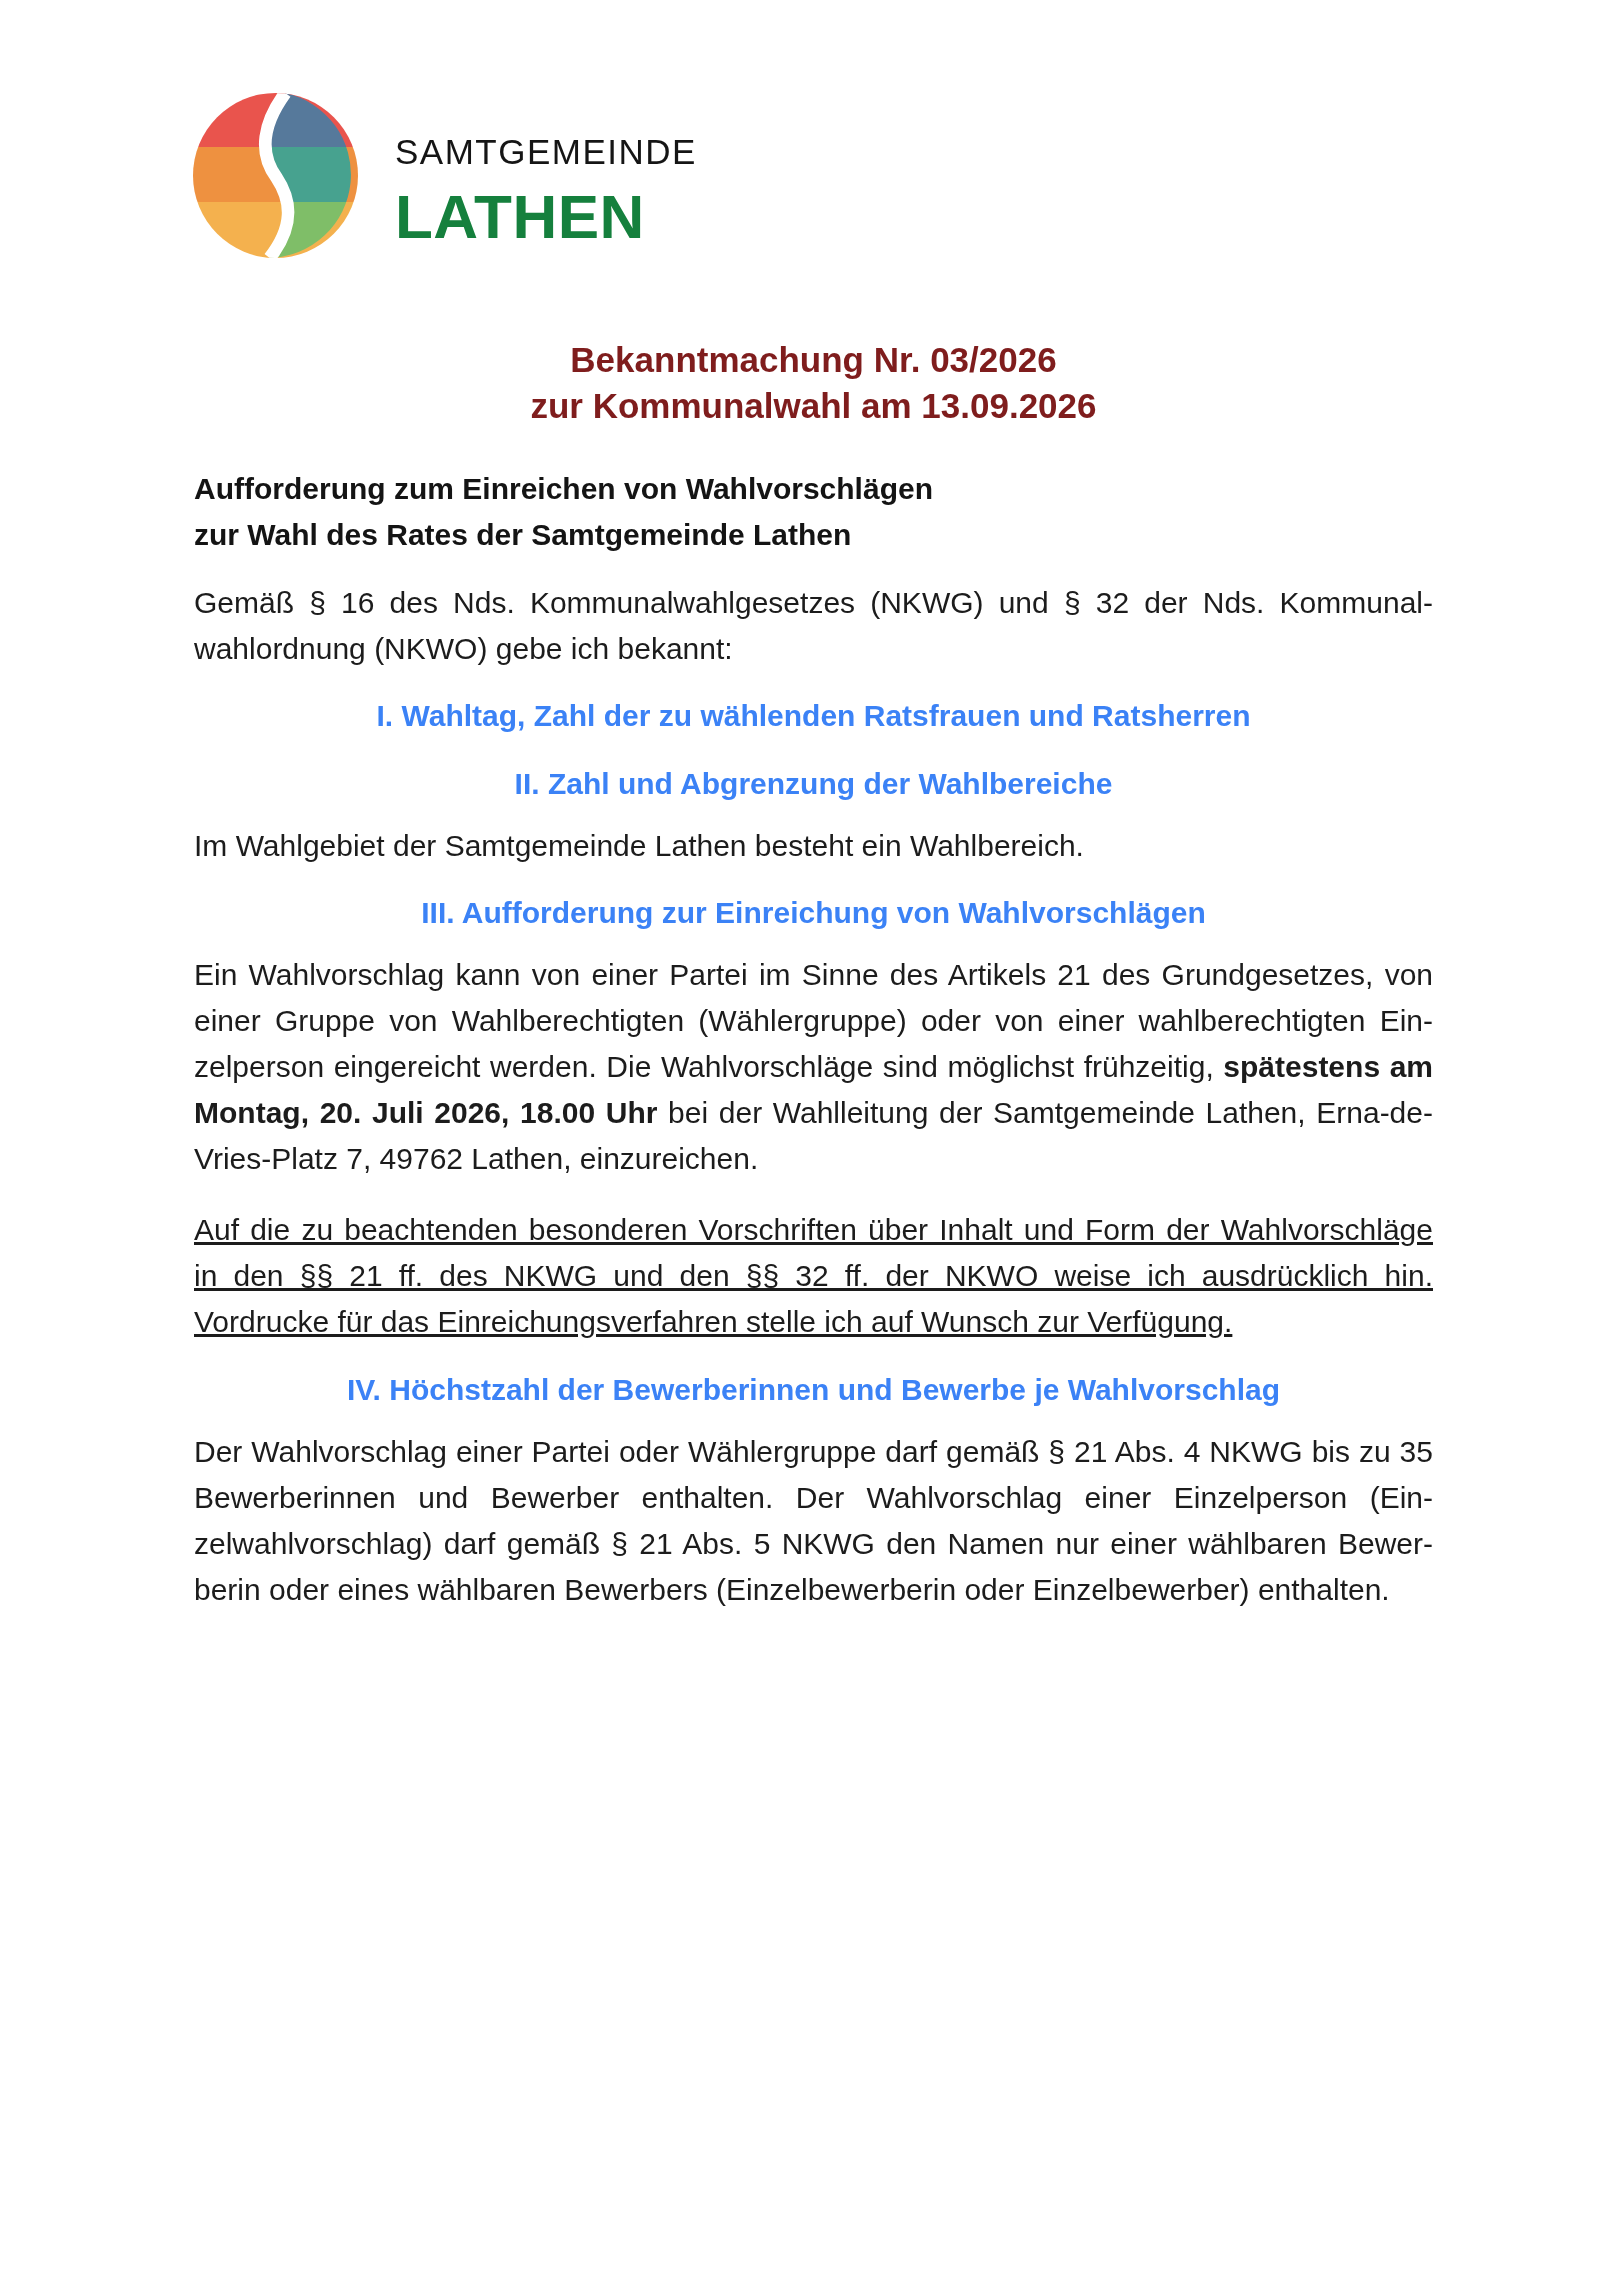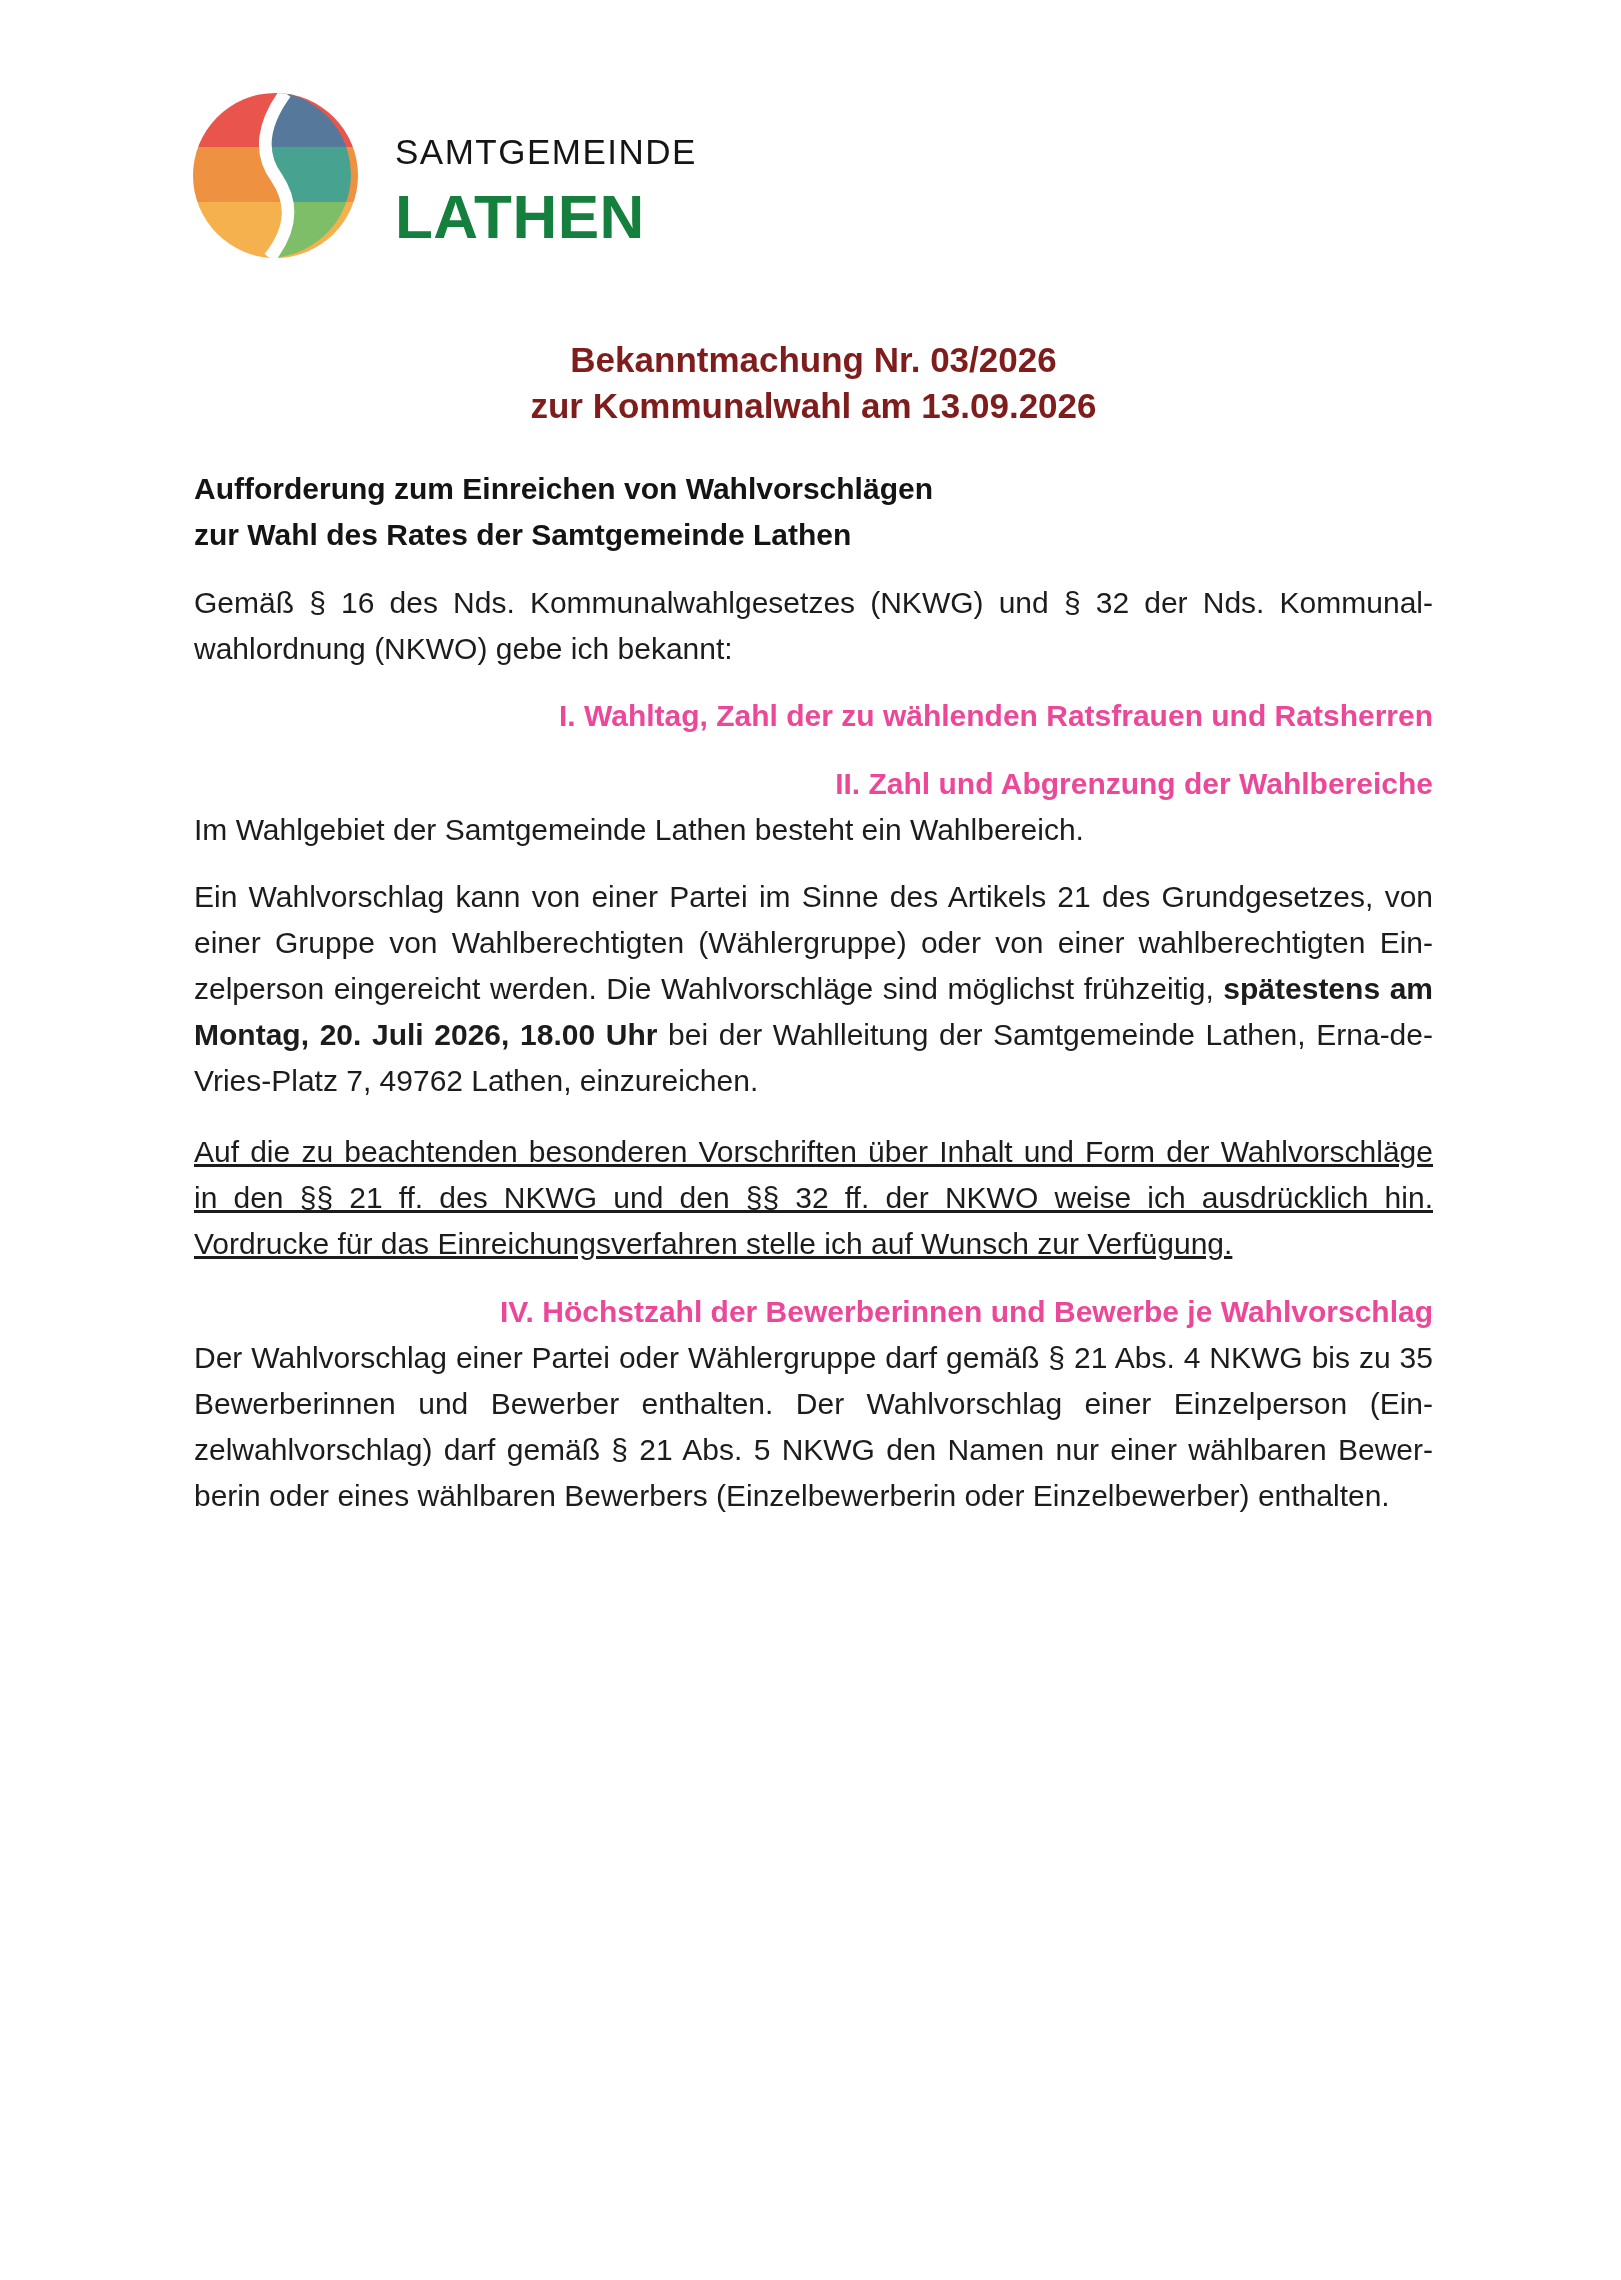--- a/index.html
+++ b/index.html
@@ -35,21 +35,21 @@
     font-size:30px; line-height:46px; color:#141414;
   }
   .body-text, .doc-section p {
     font-size:30px; line-height:46px;
     text-align:justify; hyphens:manual;
     margin:21.6px 0 0 0; color:#1c1c1c;
   }
   .doc-section { margin-top:21.6px; }
   .doc-section h3 {
     font-size:30px; line-height:46px; font-weight:700;
-    margin:0; color:#ec4899; text-align:right;
+    margin:16px; color:#3b82f6; text-align:center;
   }
   .doc-section p { margin-top:0; }
   .doc-section p + p { margin-top:25px;text-decoration:underline; }
   .doc-section p span.b, .body-text span.b { font-weight:700; }
 </style>
 </head>
 <body>
 
 <div class="page">
 
@@ -107,20 +107,21 @@
     <section class="doc-section">
       <h3>I. Wahltag, Zahl der zu wählenden Ratsfrauen und Ratsherren</h3>
     </section>
 
     <section class="doc-section">
       <h3>II. Zahl und Abgrenzung der Wahlbereiche</h3>
       <p><span>Im Wahlgebiet der Samtgemeinde Lathen besteht ein Wahlbereich.</span></p>
     </section>
 
     <section class="doc-section">
+      <h3>III. Aufforderung zur Einreichung von Wahlvorschlägen</h3>
       <p><span>Ein Wahlvorschlag kann von einer Partei im Sinne des Artikels 21 des Grundgesetzes, von einer Gruppe von Wahlberechtigten (Wählergruppe) oder von einer wahlberechtigten Ein­zelperson eingereicht werden. Die Wahlvorschläge sind möglichst frühzeitig, </span><span class="b">spätestens am Montag, 20. Juli 2026, 18.00 Uhr</span><span> bei der Wahlleitung der Samtgemeinde Lathen, Erna-de-Vries-Platz 7, 49762 Lathen, einzureichen.</span></p>
       <p><span>Auf die zu beachtenden besonderen Vorschriften über Inhalt und Form der Wahlvor­schläge in den §§ 21 ff. des NKWG und den §§ 32 ff. der NKWO weise ich ausdrücklich hin. Vordrucke für das Einreichungsverfahren stelle ich auf Wunsch zur Verfügung.</span></p>
     </section>
 
     <section class="doc-section">
       <h3>IV. Höchstzahl der Bewerberinnen und Bewerbe je Wahlvorschlag</h3>
       <p><span>Der Wahlvorschlag einer Partei oder Wählergruppe darf gemäß § 21 Abs. 4 NKWG bis zu 35 Bewerberinnen und Bewerber enthalten. Der Wahlvorschlag einer Einzelperson (Ein­zelwahlvorschlag) darf gemäß § 21 Abs. 5 NKWG den Namen nur einer wählbaren Bewer­berin oder eines wählbaren Bewerbers (Einzelbewerberin oder Einzelbewerber) enthal­ten.</span></p>
     </section>
 
   </main>

